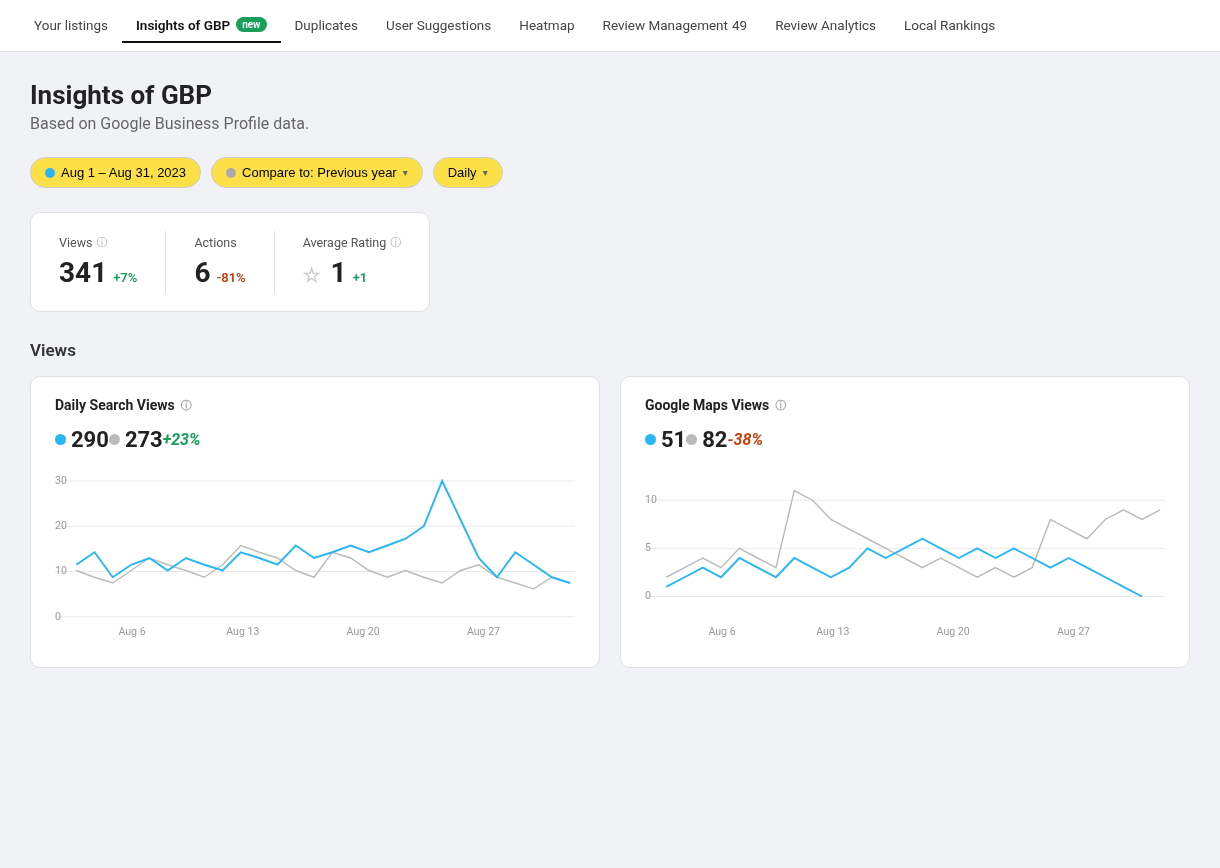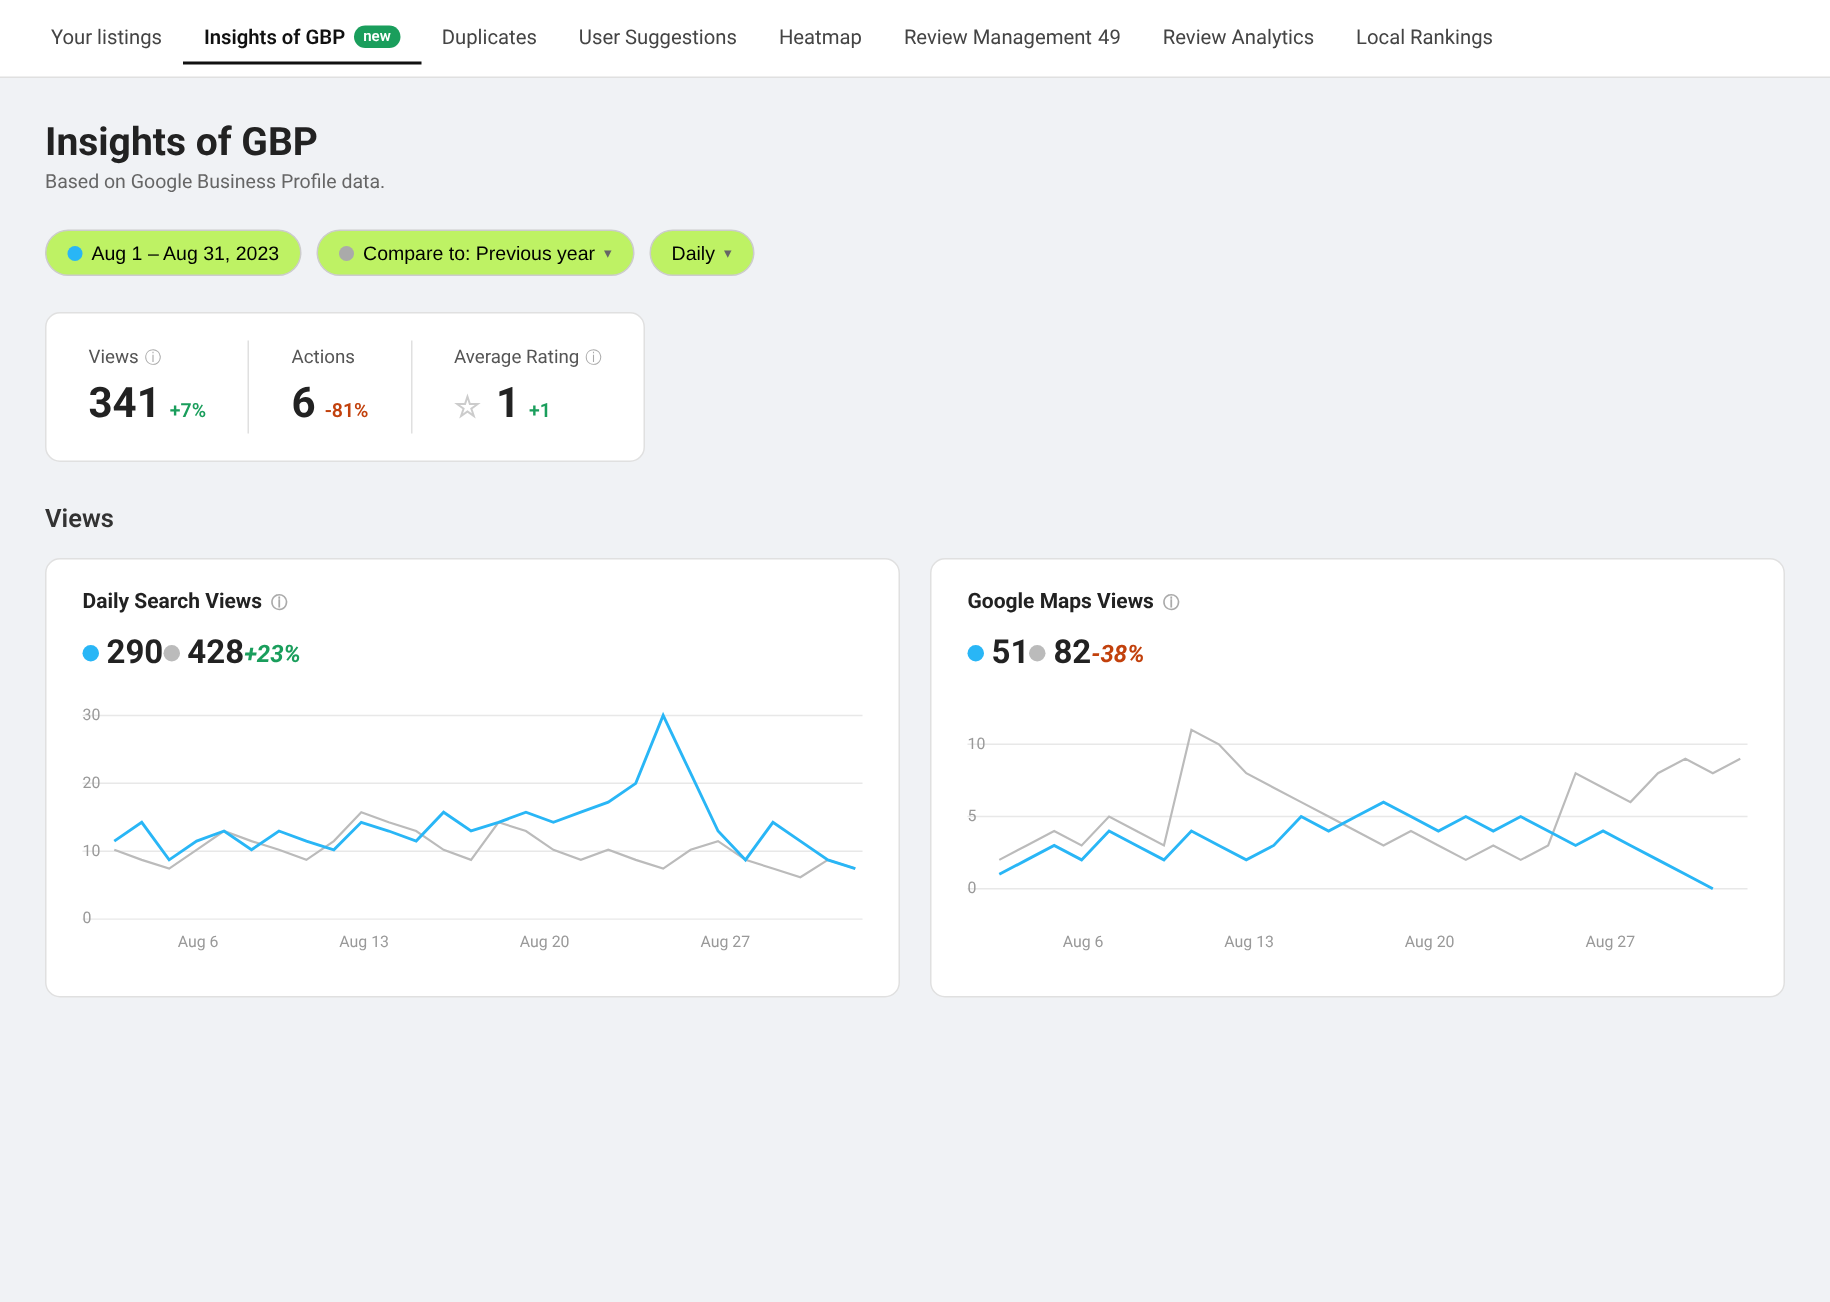--- a/index.html
+++ b/index.html
@@ -51,32 +51,32 @@
       padding: 28px 30px;
       max-width: 1220px;
     }
     .page-title {
       font-size: 26px;
       font-weight: 700;
       margin-bottom: 4px;
     }
     .page-subtitle {
       color: #666;
-      font-size: 13px;
+      font-size: 16px;
       margin-bottom: 24px;
     }
     .filters-row {
       display: flex;
       align-items: center;
       gap: 10px;
       margin-bottom: 24px;
     }
     .filter-btn {
       border: 1px solid #ccc;
-      background: #bef264;
+      background: #fde047;
       border-radius: 20px;
       padding: 7px 14px;
       cursor: pointer;
       font-size: 13px;
       display: flex;
       align-items: center;
       gap: 6px;
     }
     .filter-btn .dot {
       width: 10px;
@@ -281,21 +281,21 @@
         <span>Daily Search Views</span>
         <span class="info-icon" style="color:#aaa;font-size:11px;">ⓘ</span>
       </div>
       <div class="chart-legend">
         <div class="legend-value">
           <span class="legend-dot" style="background:#29b6f6;"></span>
           <span>290</span>
         </div>
         <div class="legend-value">
           <span class="legend-dot" style="background:#bbb;"></span>
-          <span>428</span>
+          <span>273</span>
         </div>
         <span class="legend-pct change-positive">+23%</span>
       </div>
       <svg class="chart" viewBox="0 0 540 180">
 
         <line x1="0" y1="10" x2="540" y2="10" stroke="#e8e8e8" stroke-width="1"></line>
         <line x1="0" y1="57" x2="540" y2="57" stroke="#e8e8e8" stroke-width="1"></line>
         <line x1="0" y1="104" x2="540" y2="104" stroke="#e8e8e8" stroke-width="1"></line>
         <line x1="0" y1="151" x2="540" y2="151" stroke="#e8e8e8" stroke-width="1"></line>
 

